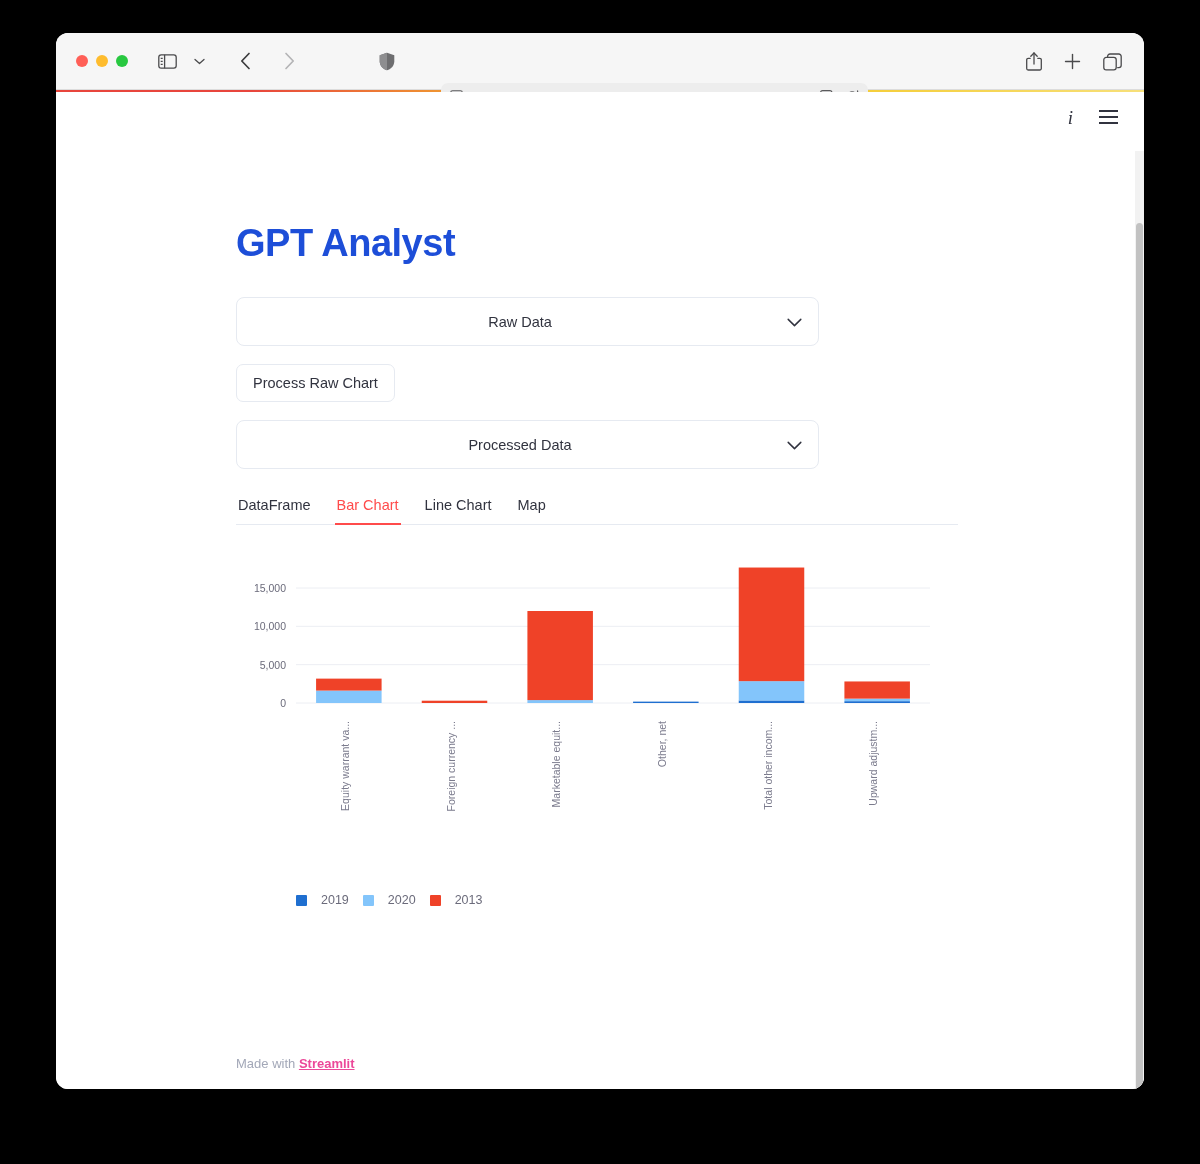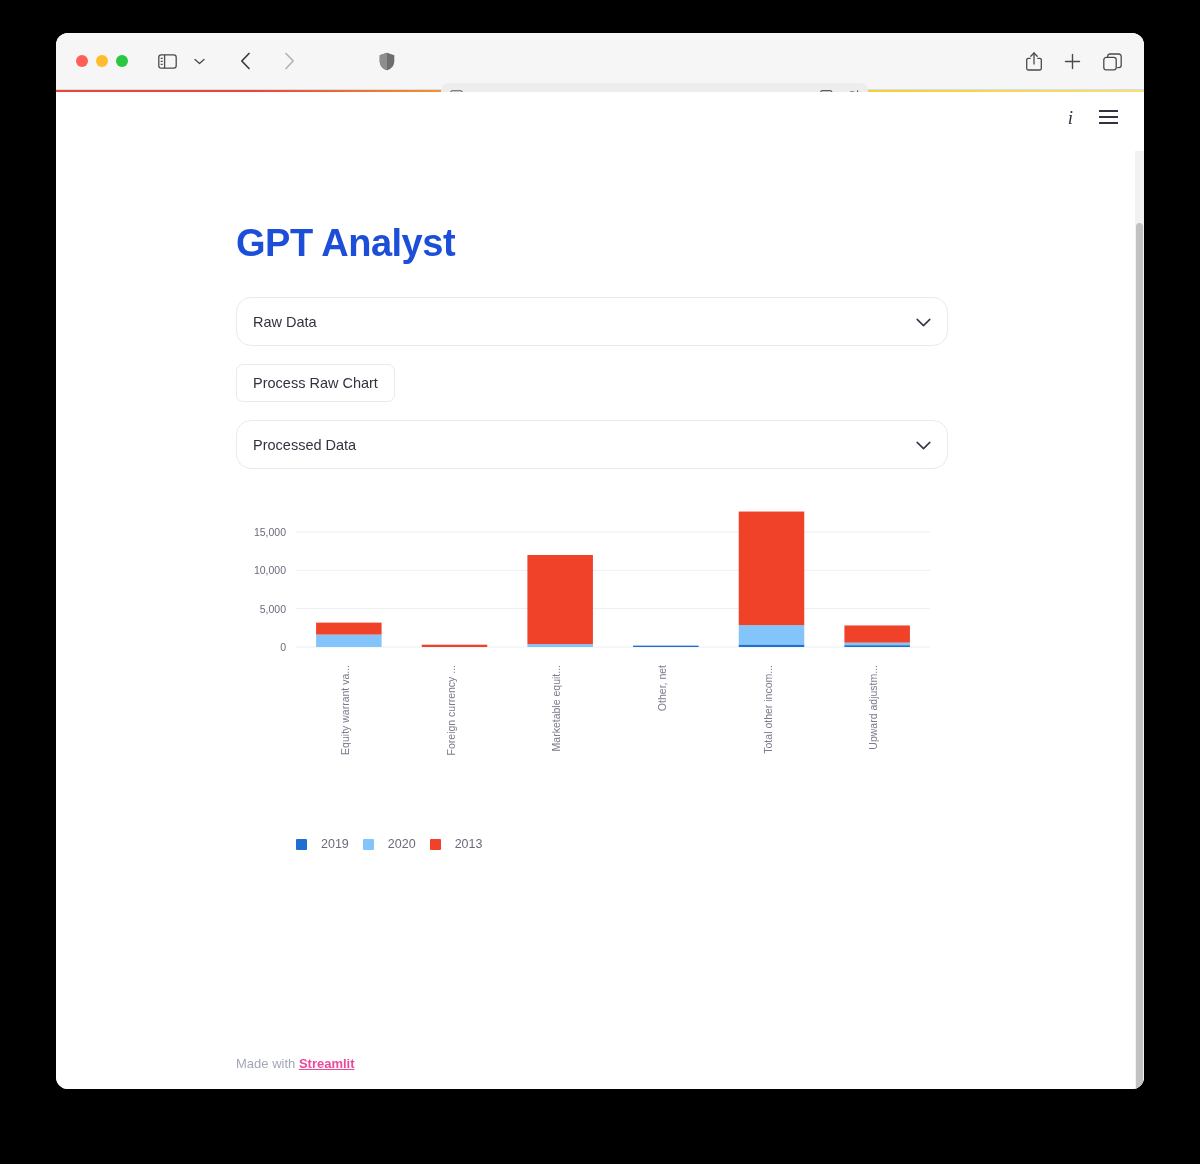--- a/index.html
+++ b/index.html
@@ -103,28 +103,29 @@
   }
   .page-title {
     font-size: 38px;
     font-weight: bold;
     color: #1d4ed8;
     letter-spacing: -.5px;
     margin-bottom: 32px;
   }
 
   .selectbox {
-    width: 712px; height: 49px;
+    width: 583px; height: 49px;
     border: 1px solid #e6eaf1;
-    border-radius: 15px;
+    border-radius: 8px;
     background: #fff;
     display: flex; align-items: center;
     padding: 0 16px;
     margin-bottom: 18px;
     cursor: pointer;
+    text-align: center;
   }
   .selectbox .sb-value { flex: 1; font-size: 14.5px; color: #31333f; }
   .chev { color: #31333f; }
 
   .btn {
     display: inline-flex; align-items: center; justify-content: center;
     height: 38px; padding: 0 16px;
     border: 1px solid #e6eaf1;
     border-radius: 7px;
     background: #fff;
@@ -321,20 +322,26 @@
 
       <div class="selectbox">
         <span class="sb-value">Processed Data</span>
         <span class="chev">
           <svg width="15" height="9" viewBox="0 0 15 9" fill="none" stroke="#31333f" stroke-width="1.5" stroke-linecap="round" stroke-linejoin="round">
             <polyline points="1.2,1.4 7.5,7.6 13.8,1.4"></polyline>
           </svg>
         </span>
       </div>
 
+      <div class="tabs">
+        <div class="tab">DataFrame</div>
+        <div class="tab active">Bar Chart</div>
+        <div class="tab">Line Chart</div>
+        <div class="tab">Map</div>
+      </div>
 
       <div class="chart-wrap">
         <svg class="chart-svg" id="chart-svg" width="722" height="340" viewBox="0 0 722 340">
             <line x1="60" y1="160" x2="694" y2="160" class="gridline"></line>
             <text x="50" y="164" class="ytick">0</text>
             <line x1="60" y1="121.66666666666666" x2="694" y2="121.66666666666666" class="gridline"></line>
             <text x="50" y="125.66666666666666" class="ytick">5,000</text>
             <line x1="60" y1="83.33333333333333" x2="694" y2="83.33333333333333" class="gridline"></line>
             <text x="50" y="87.33333333333333" class="ytick">10,000</text>
             <line x1="60" y1="45" x2="694" y2="45" class="gridline"></line>

